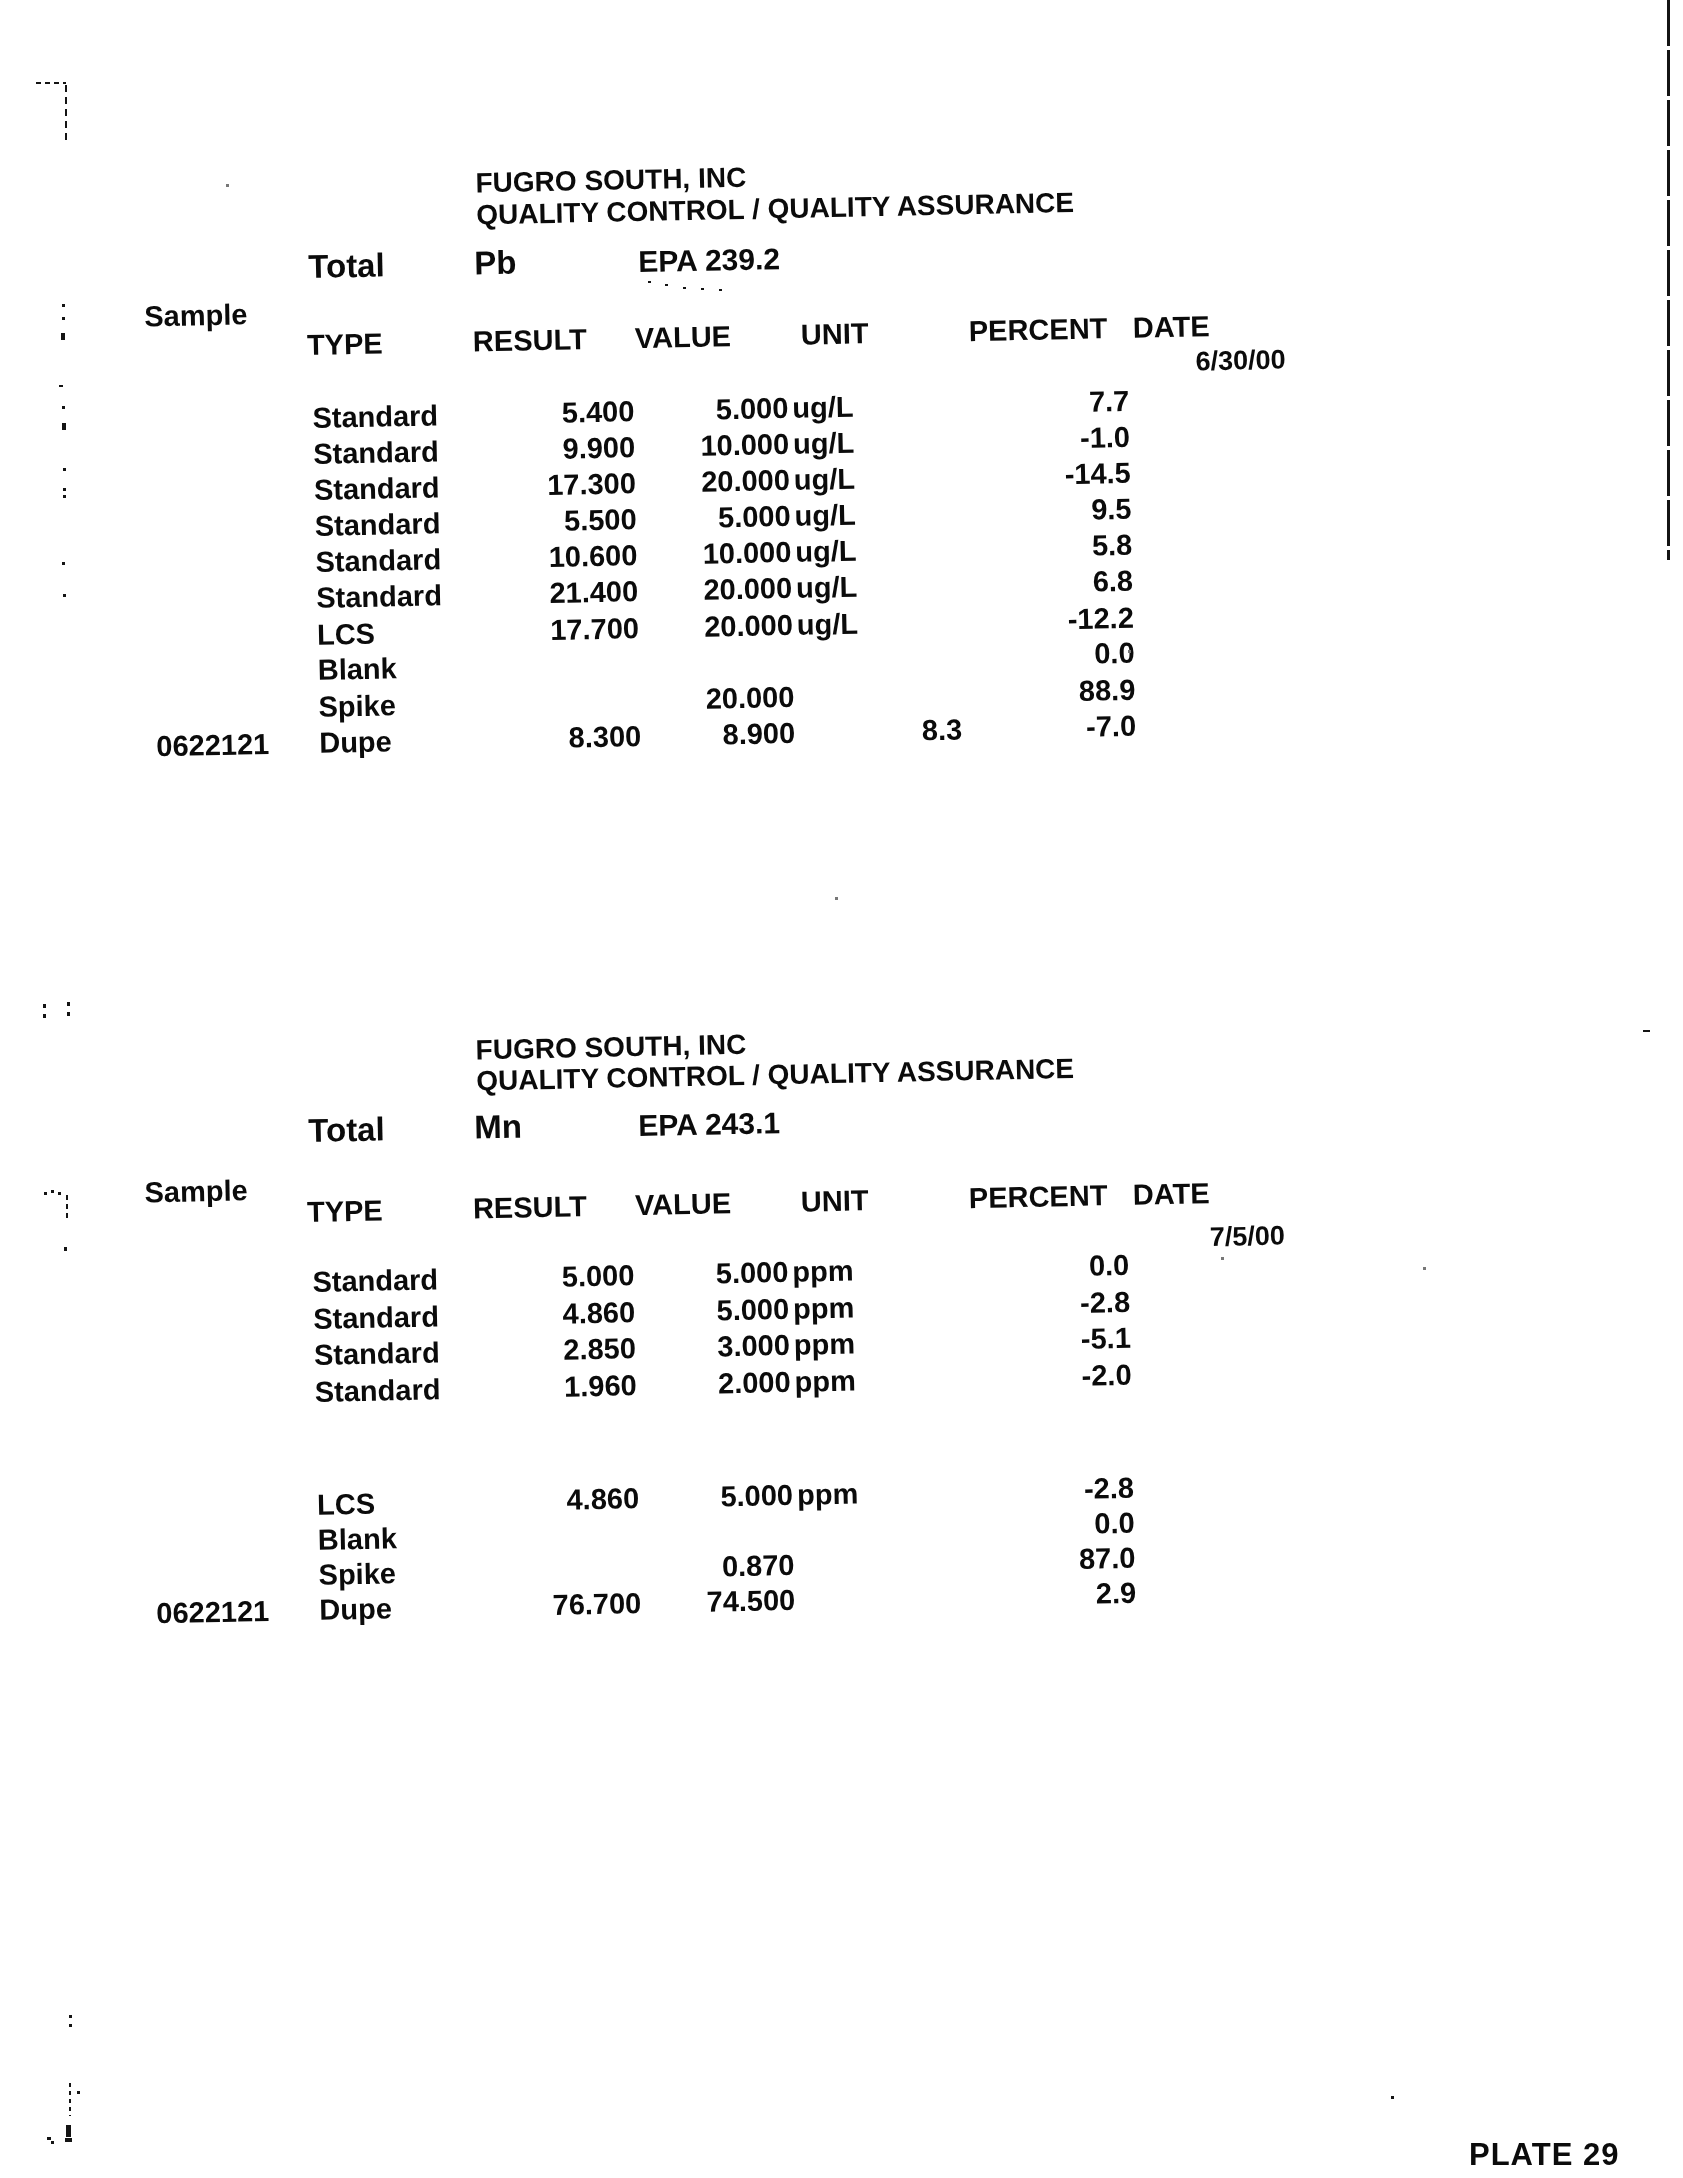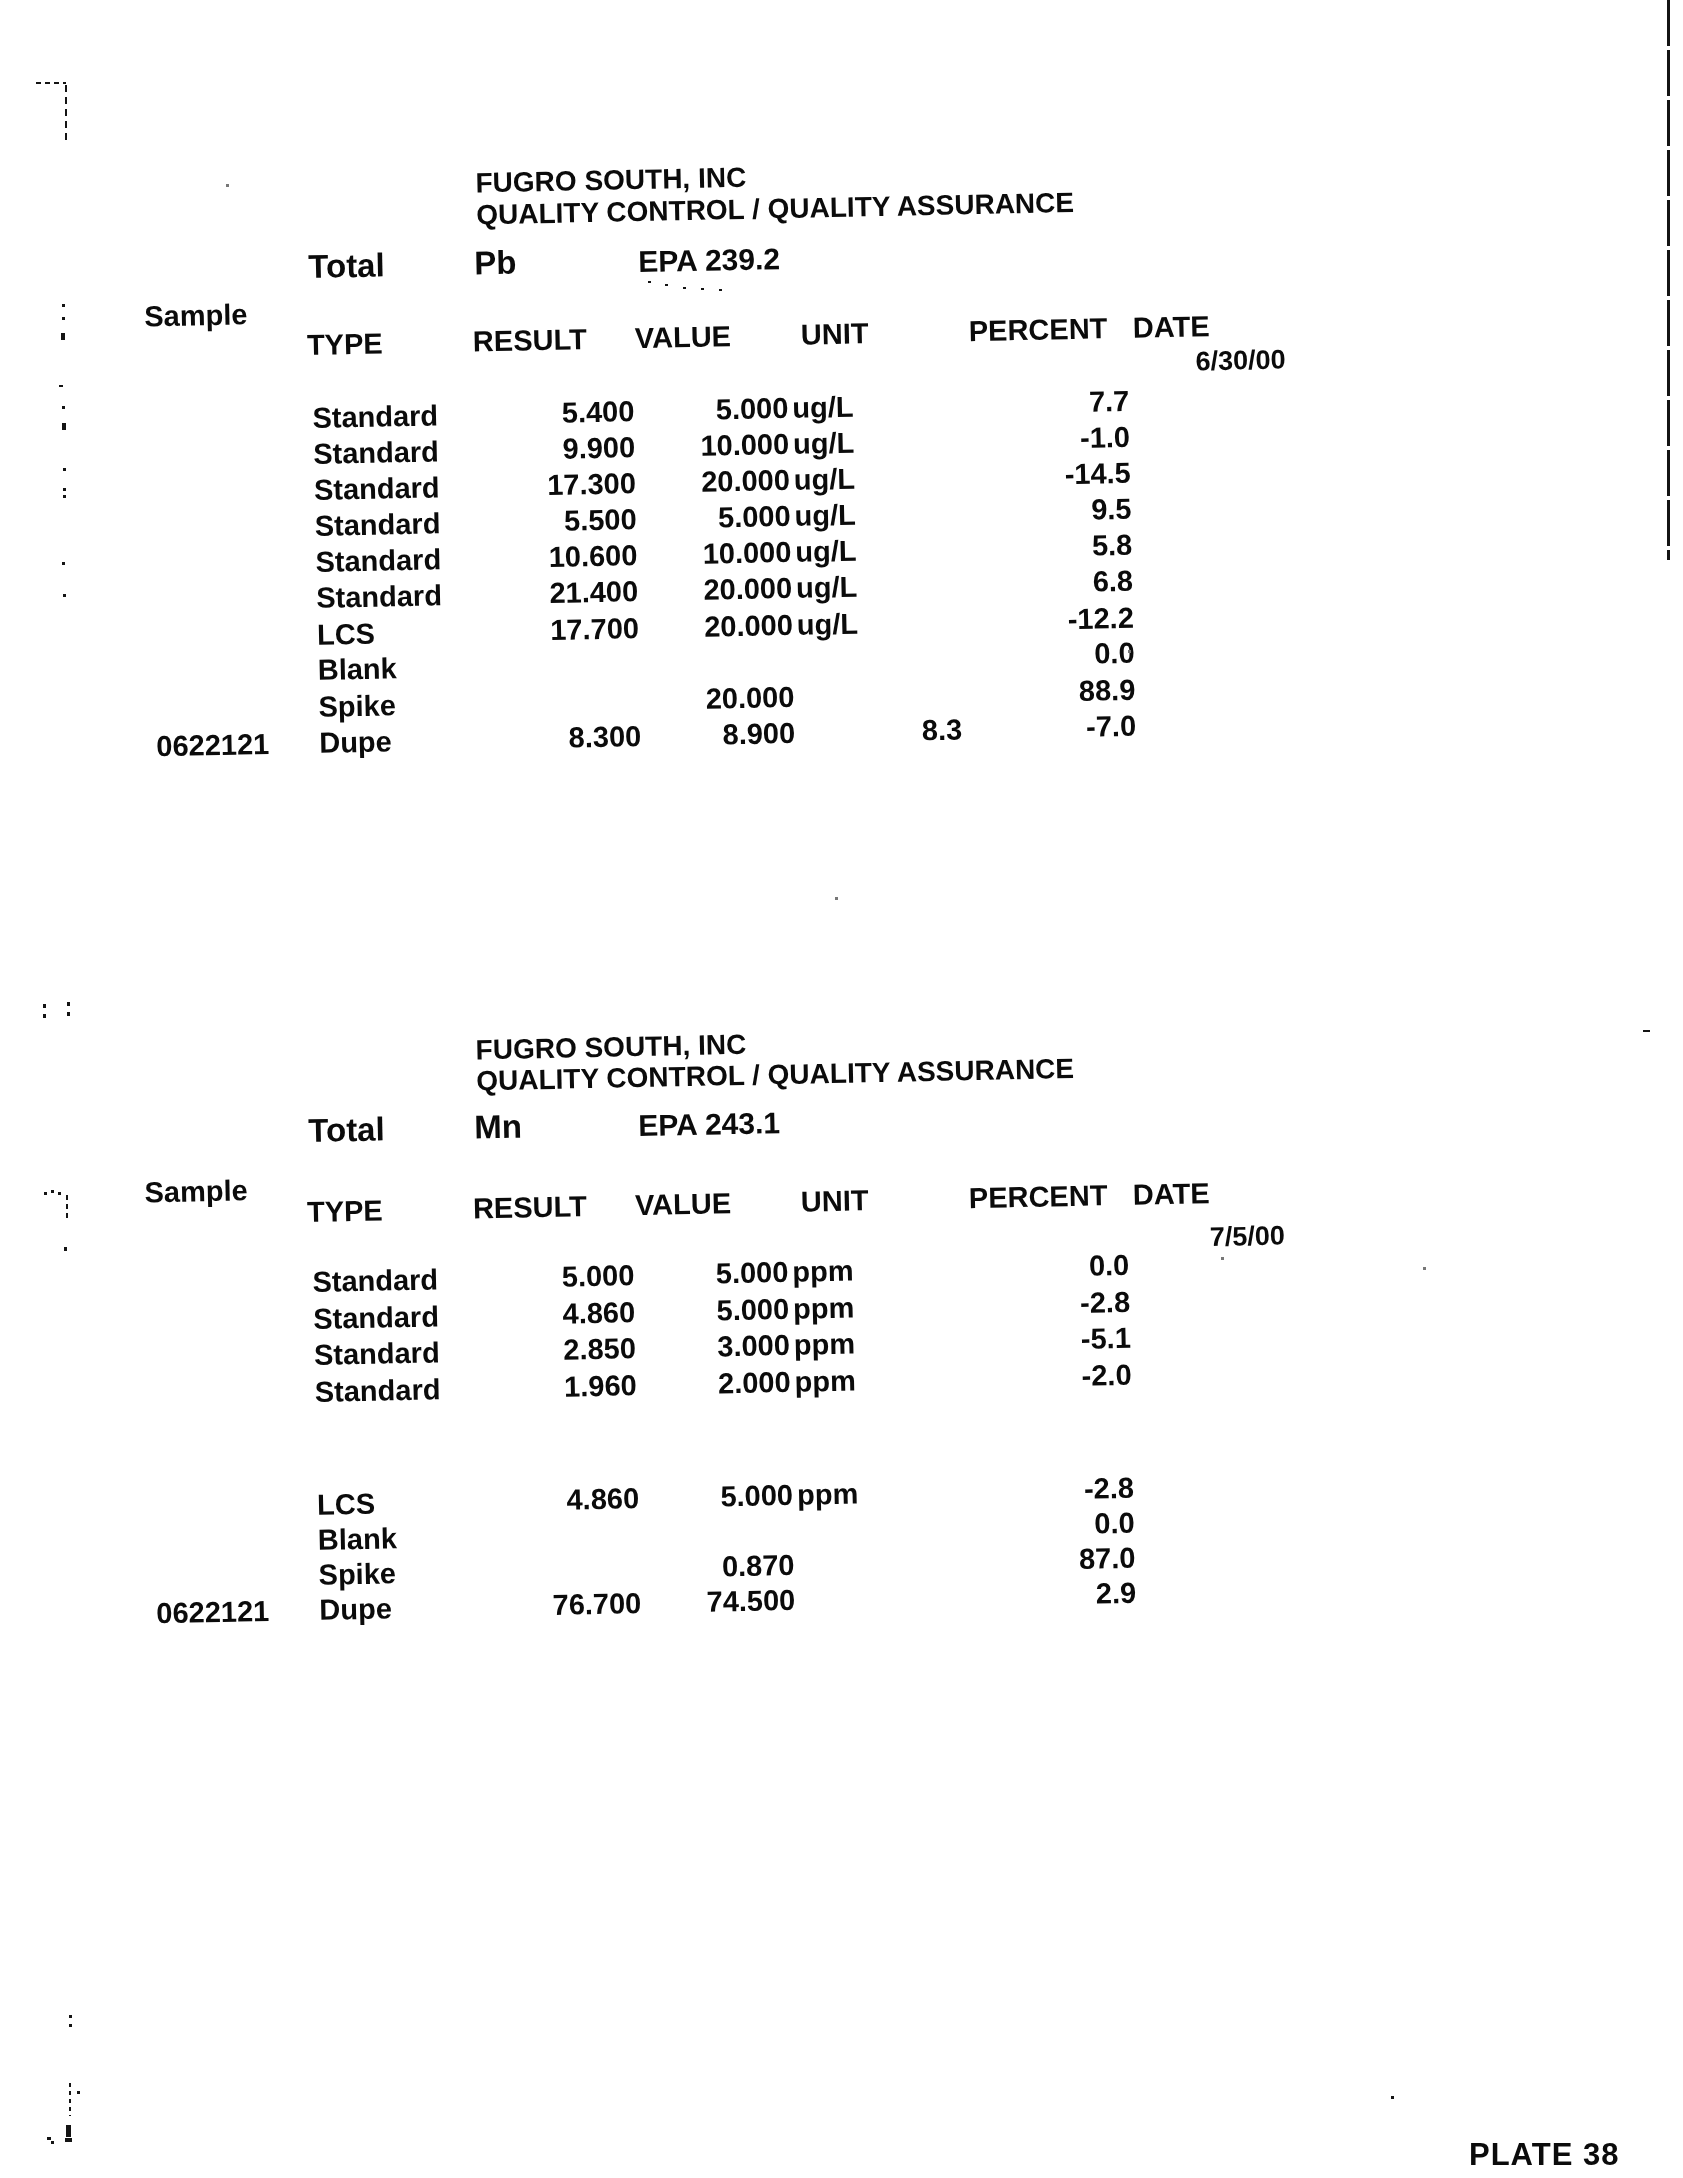--- a/index.html
+++ b/index.html
@@ -221,21 +221,21 @@
         <div class="row" style="top: 730px;">
           <span class="c-sample">0622121</span>
           <span class="c-type">Dupe</span>
           <span class="c-result">76.700</span>
           <span class="c-value">74.500</span>
           <span class="c-percent">2.9</span>
         </div>
       </div>
   </section>
 
-  <div class="plate">PLATE 38</div>
+  <div class="plate">PLATE 29</div>
 
   <div class="edge-line"></div>
   <div class="dash-h-1"></div>
   <div class="dash-v-1"></div>
   <div class="dash-v-2"></div>
   <div class="dash-v-3"></div>
   <div class="art" style="left:62px;top:304px;width:3px;height:3px;"></div>
   <div class="art" style="left:62px;top:317px;width:3px;height:3px;"></div>
   <div class="art" style="left:61px;top:333px;width:4px;height:7px;"></div>
   <div class="art" style="left:59px;top:385px;width:4px;height:2px;"></div>

